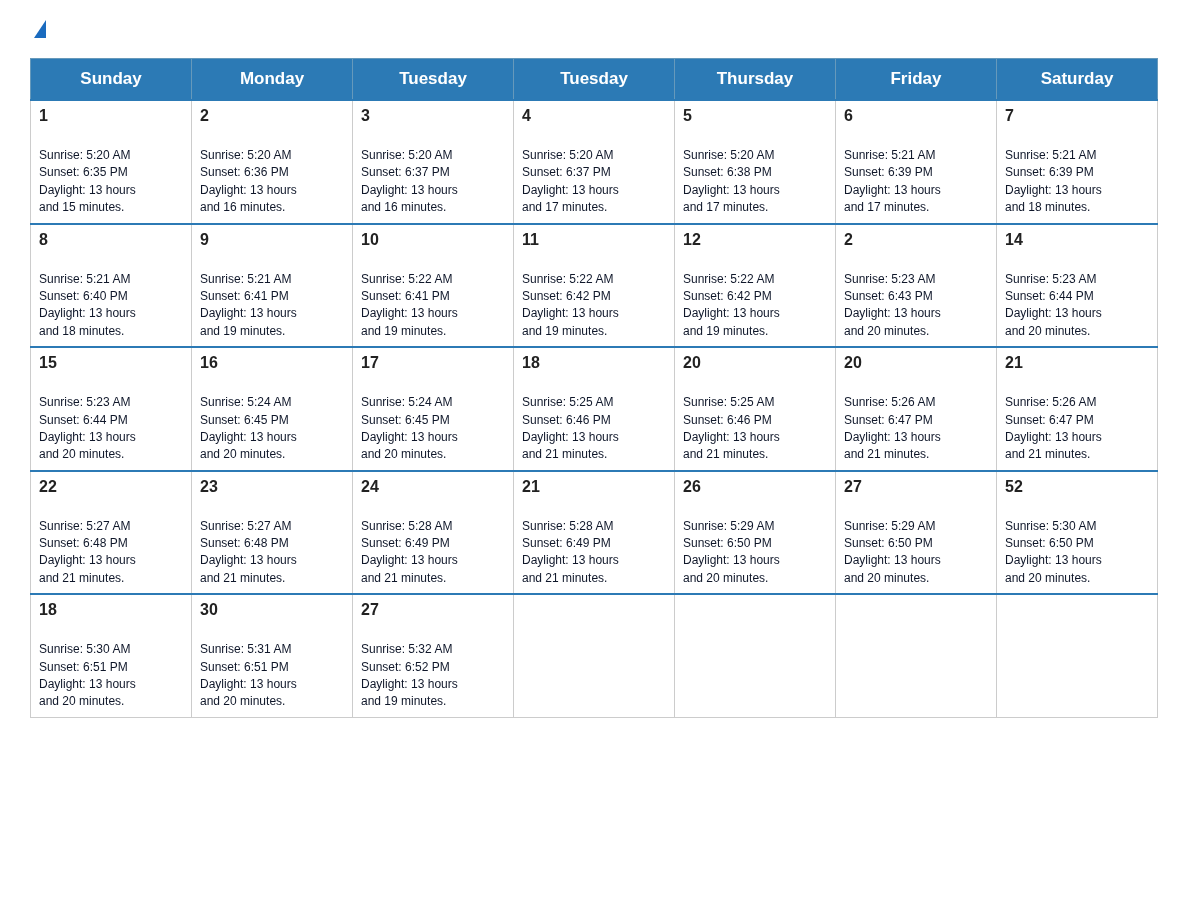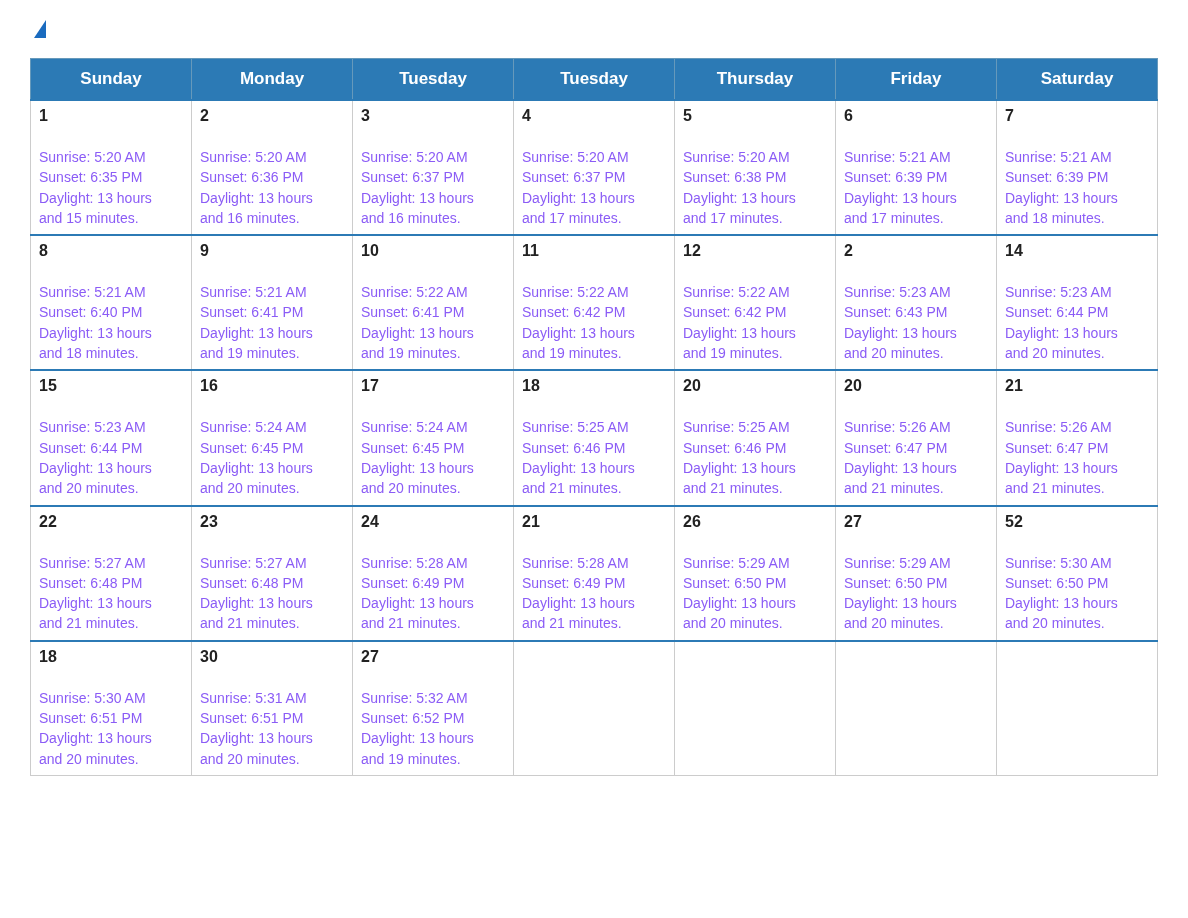--- a/index.html
+++ b/index.html
@@ -81,23 +81,23 @@
       background: #fff;
     }
     .day-number {
       font-size: 16px;
       font-weight: bold;
       color: #222;
       display: block;
       margin-bottom: 4px;
     }
     .day-info {
-      font-size: 14px;
+      font-size: 12px;
       line-height: 1.45;
-      color: #8b5cf6;
+      color: #0f172a;
       margin-top: 22px;
     }
     .calendar tr td {
       border-top: 2px solid #2c7ab5;
     }
     .calendar tbody tr td {
       border-top: 2px solid #2c7ab5;
       border-left: 1px solid #ccc;
       border-right: 1px solid #ccc;
       border-bottom: 1px solid #ccc;

